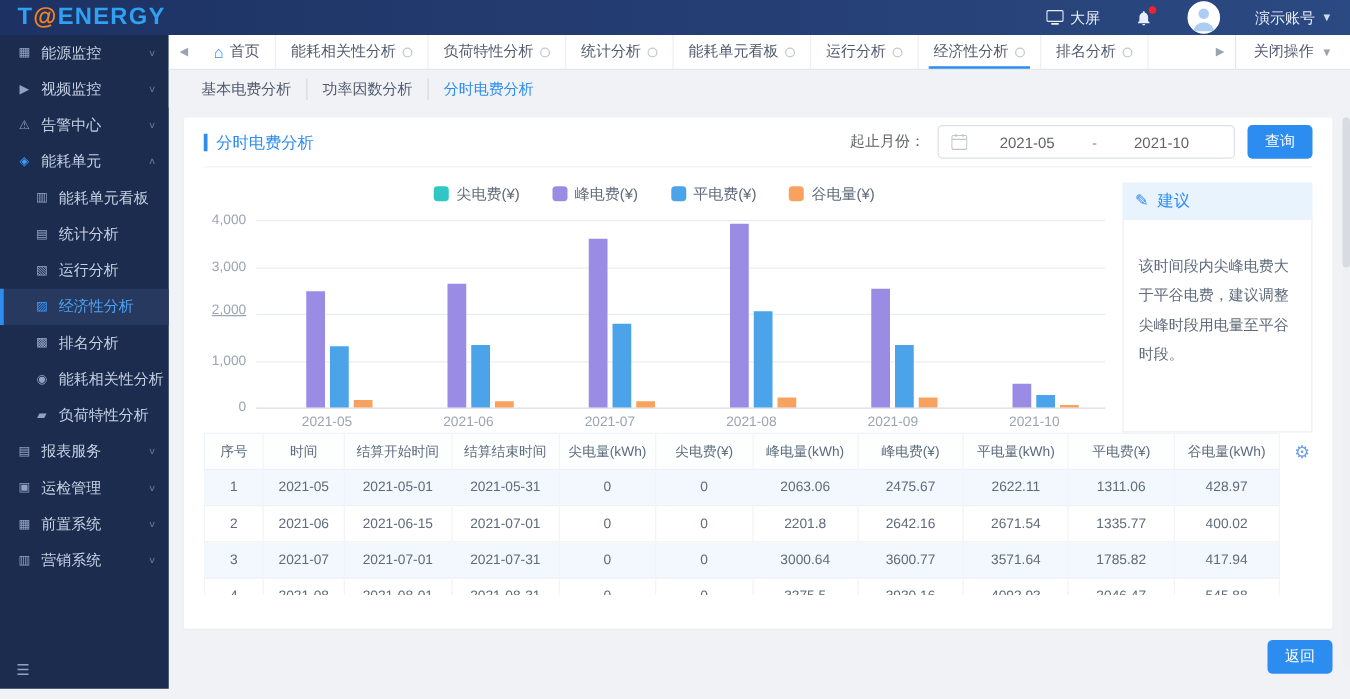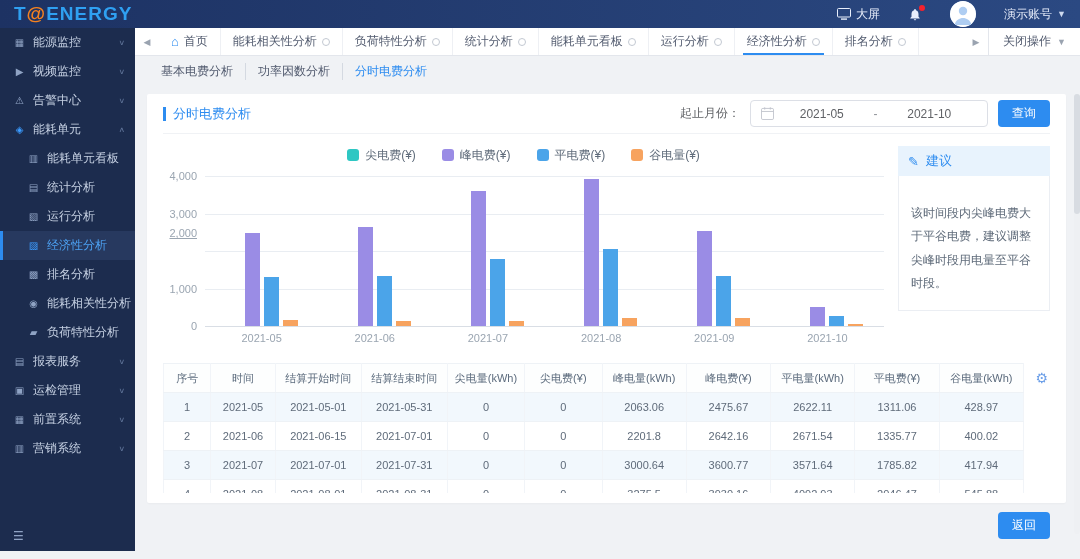--- a/index.html
+++ b/index.html
@@ -76,33 +76,33 @@
   .ylab { position:absolute; right:calc(100% + 8px); transform:translateY(-50%); color:#9aa5b1; font-size:11px; white-space:nowrap; }
   .groups { position:absolute; left:0; right:0; top:0; bottom:0; display:flex; }
   .bar-group { flex:1; display:flex; align-items:flex-end; justify-content:center; gap:4px; }
   .bar { width:15px; }
   .xlabels { display:flex; margin-top:6px; }
   .xlab { flex:1; text-align:center; color:#9aa5b1; font-size:11px; }
 
   
   .suggest { width:152px; flex-shrink:0; margin-top:2px; }
   .sg-head { background:#e8f3fd; color:#2d8cf0; height:30px; display:flex; align-items:center; gap:7px; padding-left:10px; font-size:13px; }
-  .sg-body { border:1px solid #ebeef3; border-top:none; padding:26px 12px 10px 12px; color:#5f6b7a; line-height:1.95; height:135px; }
-
-  
-  .table-zone { position:relative; margin-top:19px; height:130px; overflow:hidden; }
+  .sg-body { border:1px solid #ebeef3; border-top:none; padding:26px 12px 10px 12px; color:#5f6b7a; line-height:1.95; height:170px; }
+
+  
+  .table-zone { position:relative; margin-top:0; height:130px; overflow:hidden; }
   table { width:calc(100% - 26px); border-collapse:collapse; table-layout:fixed; }
   th,td { font-weight:normal; font-size:11px; color:#5f6b7a; text-align:center; height:29px; border-bottom:1px solid #eef2f6; border-right:1px solid #f1f4f8; padding:0 2px; overflow:hidden; white-space:nowrap; }
   th { color:#5c6b7d; background:#fdfefe; border-top:1px solid #eef2f6; }
   th:first-child, td:first-child { border-left:1px solid #f1f4f8; }
   tbody tr:nth-child(odd) { background:#f2f8fd; }
   .gear { position:absolute; right:2px; top:7px; color:#6c9fe8; font-size:14px; cursor:pointer; }
 
   
-  .footer-bar { position:absolute; right:30px; bottom:12px;padding-left:27px; }
+  .footer-bar { position:absolute; right:14px; bottom:12px;padding-left:27px; }
   .scroll-track { position:absolute; right:0; top:66px; width:6px; height:440px; background:#eef0f3; border-radius:3px; }
   .scroll-thumb { width:6px; height:120px; background:#d8dce2; border-radius:3px; }
   svg { display:block; }
 </style>
 </head>
 <body>
 
 <div class="top-header">
   <div class="logo">
     <span class="t1">T</span><span class="t2">@</span><span class="t3">ENERGY</span>
@@ -311,21 +311,21 @@
                   <span>谷电量(¥)</span>
                 </div>
               </div>
             <div class="plot-wrap">
               <div class="plot" id="plot">
                   <div class="gridline zero" style="top: 150px;"></div>
                   <span class="ylab" style="top: 150px;">0</span>
                   <div class="gridline" style="top: 112.5px;"></div>
                   <span class="ylab" style="top: 112.5px;">1,000</span>
                   <div class="gridline" style="top: 75px;"></div>
-                  <span class="ylab" style="top: 57px; text-decoration: underline;">2,000</span>
+                  <span class="ylab" style="top: 72px; text-decoration: underline;">2,000</span>
                   <div class="gridline" style="top: 37.5px;"></div>
                   <span class="ylab" style="top: 37.5px;">3,000</span>
                   <div class="gridline" style="top: 0px;"></div>
                   <span class="ylab" style="top: 0px;">4,000</span>
                   <div class="groups">
                     <div class="bar-group">
                       <div class="bar" style="height: 0px; background: rgb(46, 199, 195);"></div>
                       <div class="bar" style="height: 92.8376px; background: rgb(154, 140, 229);"></div>
                       <div class="bar" style="height: 49.1647px; background: rgb(75, 164, 233);"></div>
                       <div class="bar" style="height: 5.625px; background: rgb(247, 163, 95);"></div>

